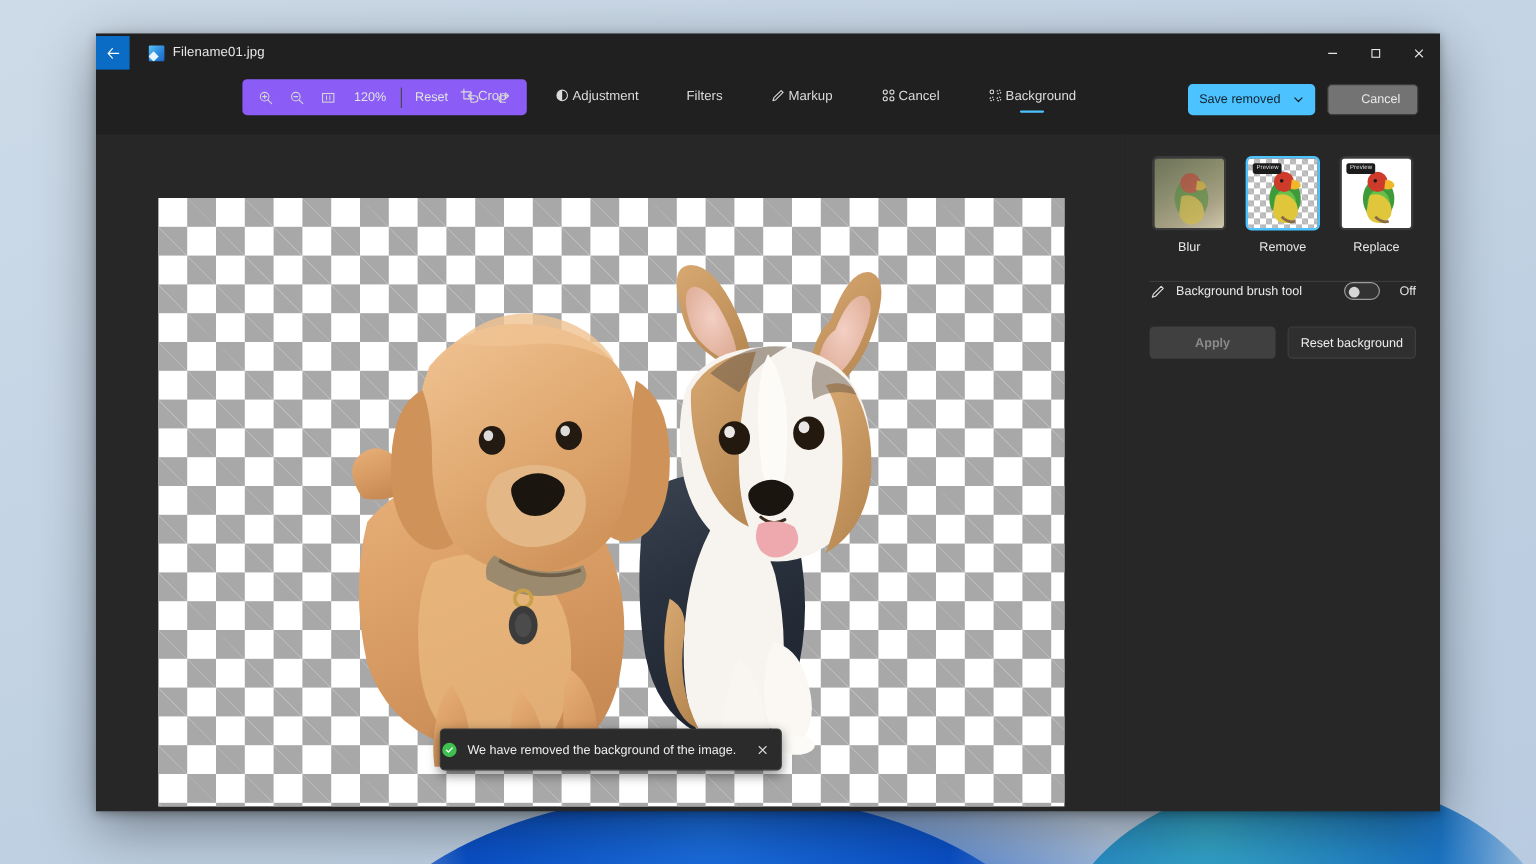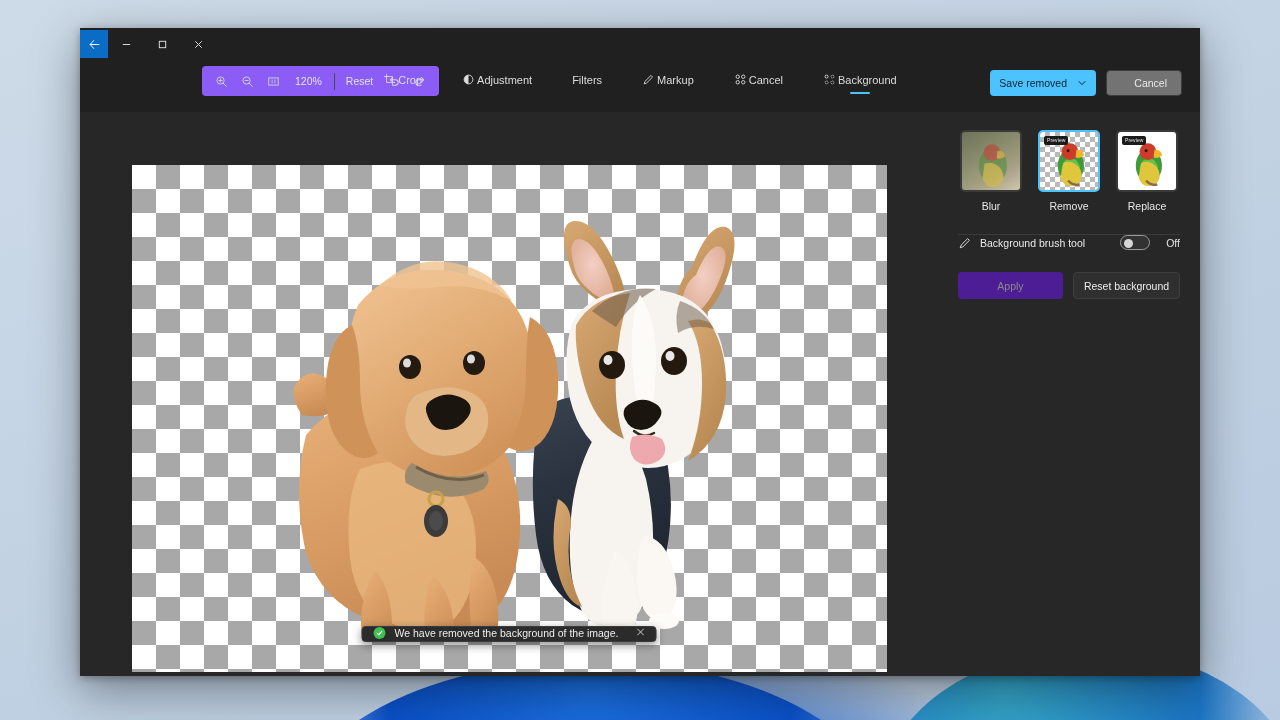--- a/index.html
+++ b/index.html
@@ -127,22 +127,22 @@
     overflow: hidden;
   }
 
   
   .dogs { position: absolute; left: 0; top: 0; width: 100%; height: 100%; }
   .dogs svg { position: absolute; left: 50%; top: 52%; transform: translate(-50%,-50%); }
 
   
   .toast {
     position: absolute; left: 50%; transform: translateX(-50%); bottom: 34px;
-    height: 16px; background: #2b2b2b; border: 1px solid #3a3a3a; border-radius: 4px;
-    display: flex; gap: 9px; padding: 0 10px 0 11px;
+    height: 35px; background: #2b2b2b; border: 1px solid #3a3a3a; border-radius: 4px;
+    display: flex; align-items: center; gap: 9px; padding: 0 10px 0 1px;
     box-shadow: 0 3px 10px rgba(0,0,0,.45);
   }
   .toast-ok {
     width: 12px; height: 12px; border-radius: 50%; background: #3fbf4f; flex: none;
     display: flex; align-items: center; justify-content: center;
   }
   .toast-text { font-size: 10.5px; color: #ededed; white-space: nowrap; }
   .toast-x { color: #d8d8d8; cursor: pointer; margin-left: 8px; display: flex; }
 
   
@@ -191,36 +191,40 @@
     position: absolute; left: 3px; top: 2.5px; width: 9px; height: 9px;
     border-radius: 50%; background: #d6d6d6;
   }
   .switch-state { font-size: 10.5px; color: #e2e2e2; width: 22px; text-align: right; }
 
   .btnrow { display: flex; gap: 10px; margin-top: 22px; }
   .pbtn {
     flex: 1; height: 27px; border-radius: 4px; font-size: 10.5px;
     display: flex; align-items: center; justify-content: center; cursor: pointer;
   }
-  .pbtn.disabled { background: #4c1d95; color: #8a8a8a; cursor: default; }
+  .pbtn.disabled { background: #404040; color: #8a8a8a; cursor: default; font-weight: bold; }
   .pbtn.normal { background: #2f2f2f; border: 1px solid #3e3e3e; color: #ededed; }
 </style>
 </head>
 <body>
 
 <div class="bloom-arc arc1"></div>
 <div class="bloom-arc arc2"></div>
 
 <div class="window">
 
   <div class="titlebar">
     <div class="back-btn">
       <svg width="13" height="13" viewBox="0 0 16 16">
         <path d="M7 3.2L2.6 8 7 12.8M2.9 8H13.4" fill="none" stroke="#ffffff" stroke-width="1.2" stroke-linecap="round" stroke-linejoin="round"></path>
       </svg>
+    </div>
+    <div class="title-wrap">
+      <div class="app-icon"></div>
+      <div class="title-text">Filename01.jpg</div>
     </div>
     <div class="wincontrols">
       <div class="wc">
         <svg width="11" height="11" viewBox="0 0 12 12">
           <path d="M2 6h8" stroke="#e8e8e8" stroke-width="1"></path>
         </svg>
       </div>
       <div class="wc">
         <svg width="11" height="11" viewBox="0 0 12 12">
           <rect x="2.5" y="2.5" width="7" height="7" fill="none" stroke="#e8e8e8" stroke-width="1"></rect>

